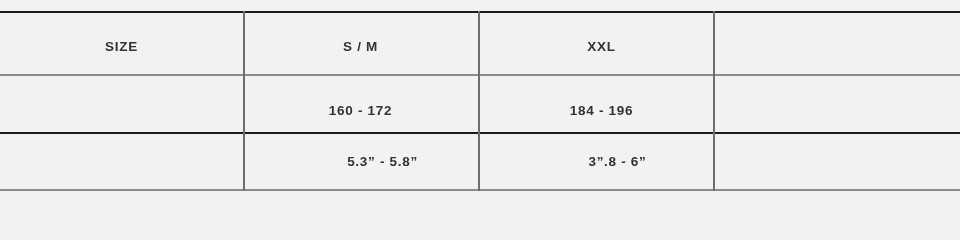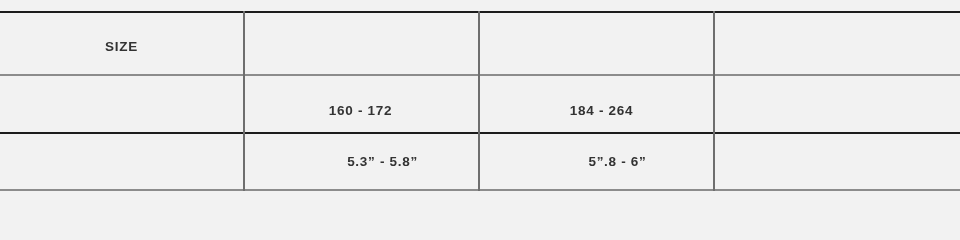--- a/index.html
+++ b/index.html
@@ -86,27 +86,29 @@
   <div class="hrule light hrule-second"></div>
   <div class="hrule dark hrule-third"></div>
   <div class="hrule light hrule-bottom"></div>
 
   <div class="vrule vrule-1"></div>
   <div class="vrule vrule-2"></div>
   <div class="vrule vrule-3"></div>
 
   <div class="row row-header">
     <div class="cell cell-0">SIZE</div>
+    <div class="cell cell-1">S / M</div>
+    <div class="cell cell-3">XXL</div>
   </div>
 
   <div class="row row-cm">
     <div class="cell cell-0 cell-empty"></div>
     <div class="cell cell-1">160 - 172</div>
-    <div class="cell cell-3">184 - 264</div>
+    <div class="cell cell-3">184 - 196</div>
   </div>
 
   <div class="row row-in">
     <div class="cell cell-0 cell-empty"></div>
     <div class="cell cell-1">5.3” - 5.8”</div>
-    <div class="cell cell-2">5”.8 - 6”</div>
+    <div class="cell cell-2">3”.8 - 6”</div>
   </div>
 
 </div>
 
 </body></html>

